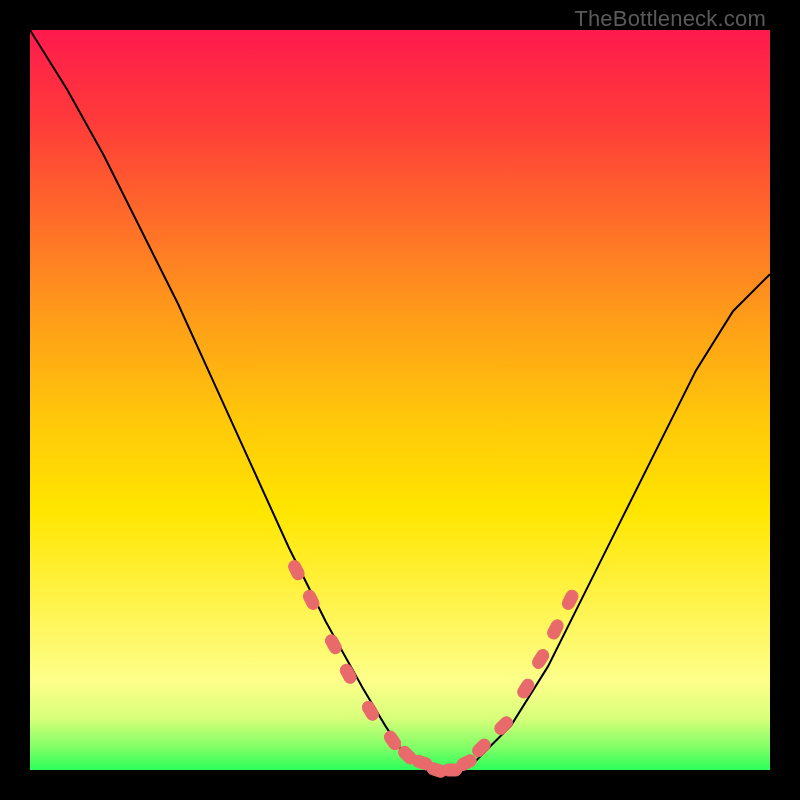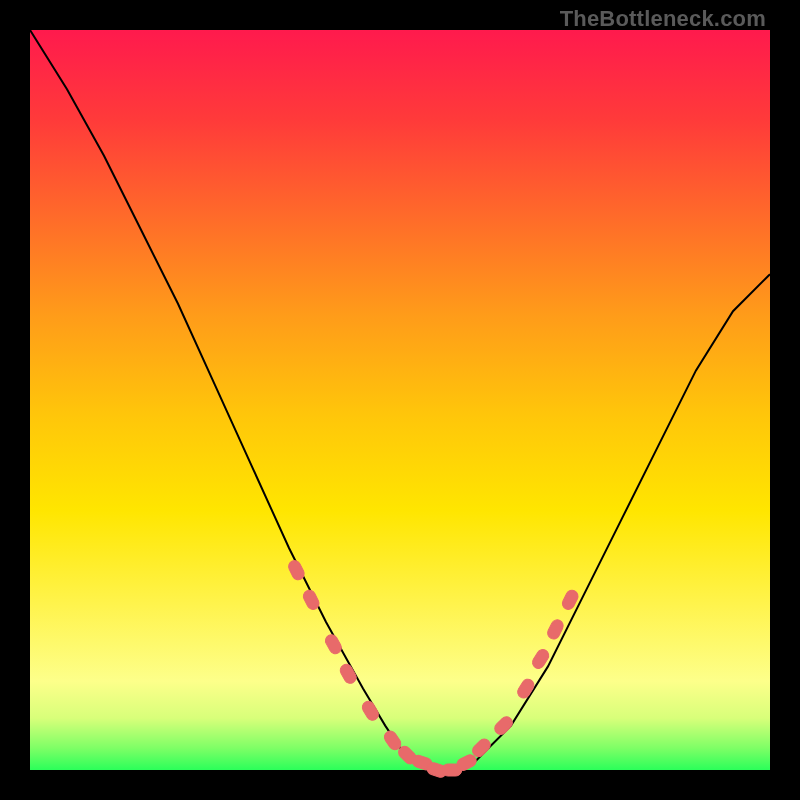--- a/index.html
+++ b/index.html
@@ -28,21 +28,21 @@
       #d8ff7a 93%,
       #7fff66 97%,
       #2bff5a 100%);
   }
   .watermark {
     position: absolute;
     top: 6px;
     right: 34px;
     font-family: Arial, Helvetica, sans-serif;
     font-size: 22px;
-    font-weight: 700;
+    font-weight: 400;
     color: #5a5a5a;
     letter-spacing: 0.2px;
   }
   svg.curve {
     position: absolute;
     left: 0;
     top: 0;
     width: 740px;
     height: 740px;
     overflow: visible;

